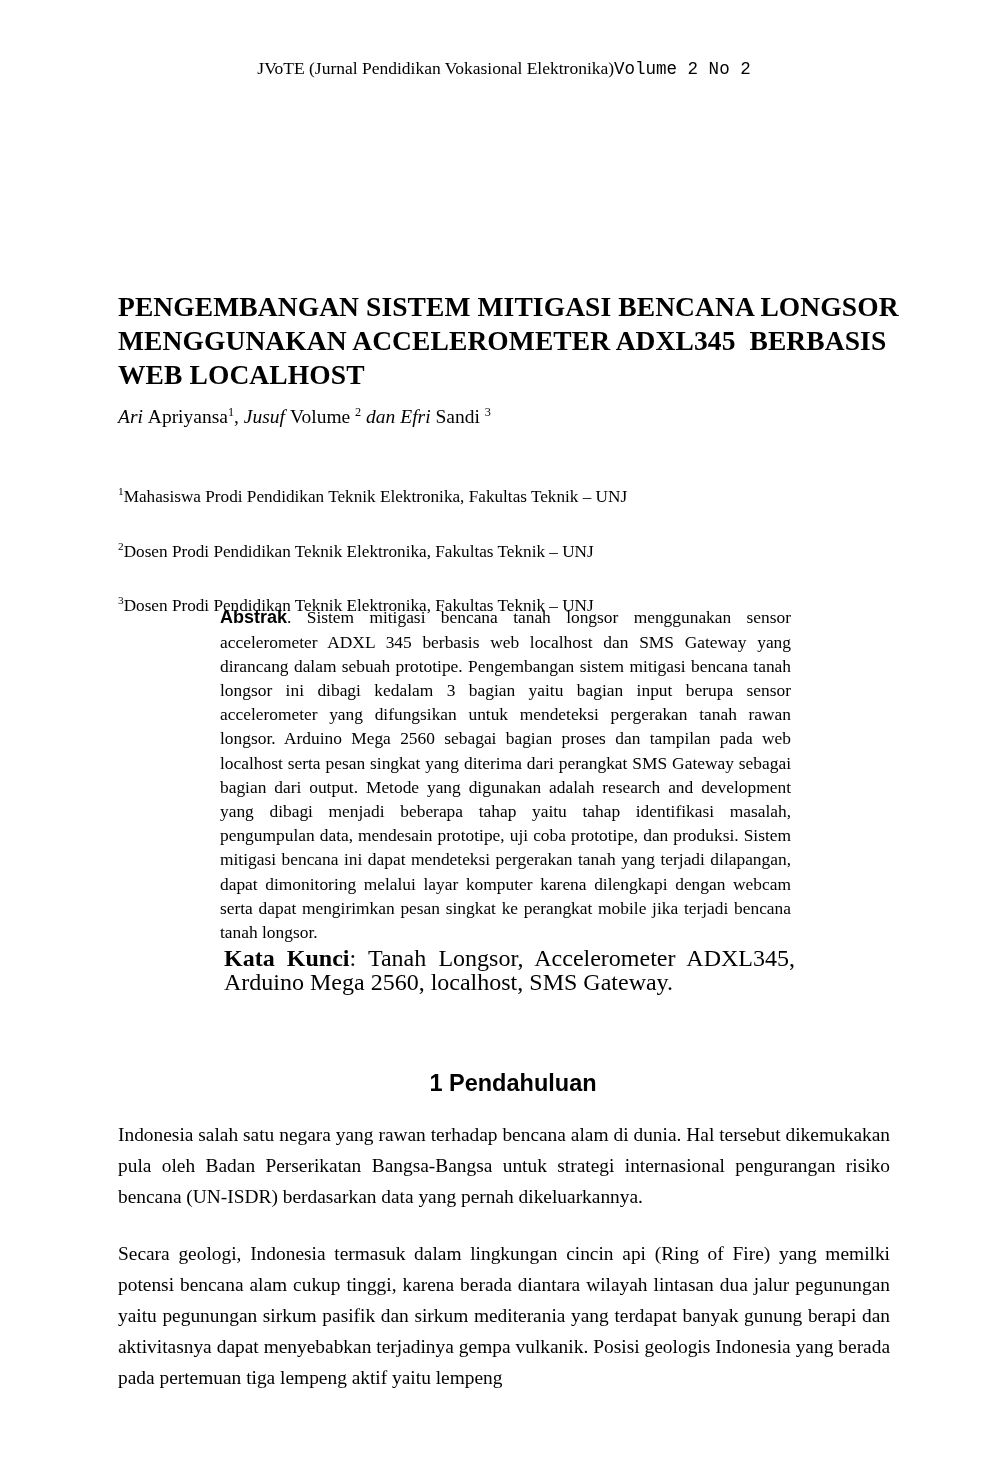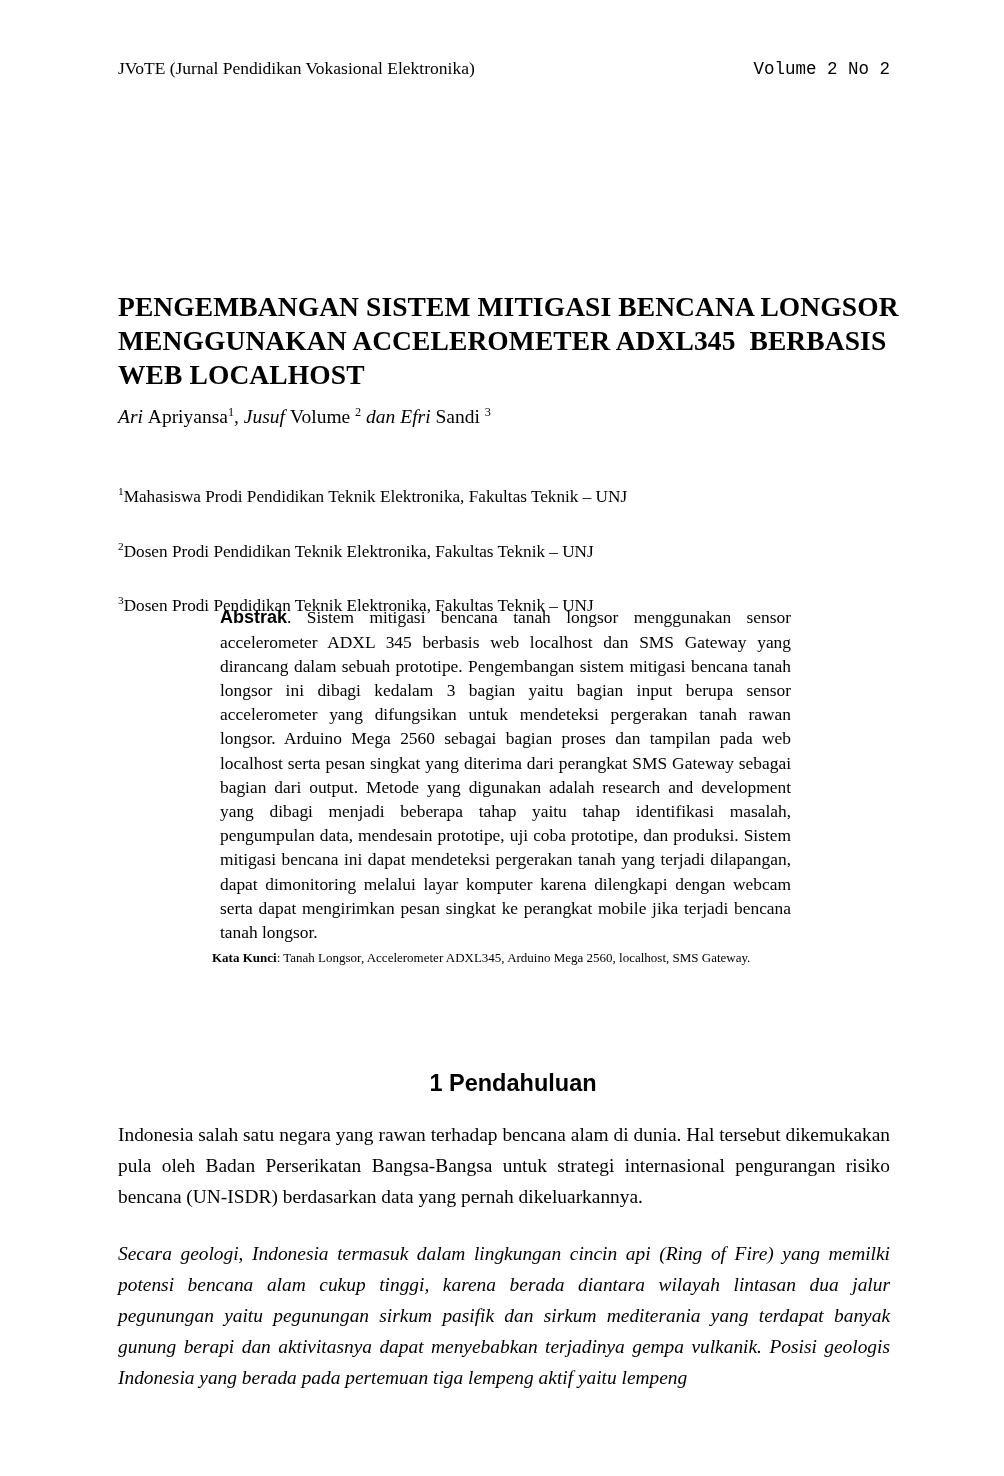--- a/index.html
+++ b/index.html
@@ -26,21 +26,21 @@
 
   
   .running-head {
     position: absolute;
     left: 118px;
     top: 54px;
     width: 772px;
   }
   .rh-row {
     display: flex;
-    justify-content: space-between;
+    justify-content: center;
     align-items: baseline;
     font-size: 17.5px;
     line-height: 28px;
     white-space: nowrap;
   }
   .rh-left { text-align: left; }
   .rh-right { text-align: right; display: flex; align-items: baseline; font-family: Liberation Mono, monospace; }
   .rh-italic { font-style: italic; }
   .rh-rule {
     display: inline-block;
@@ -117,24 +117,24 @@
     hyphens: none;
   }
   .lbl-abstrak {
     font-family: "Liberation Sans", sans-serif;
     font-weight: bold;
     font-size: 18px;
   }
 
   .keywords {
     position: absolute;
-    left: 212px;
+    left: 224px;
     top: 946px;
     width: 571px;
-    font-size: 13px;
+    font-size: 24px;
     line-height: 24.2px;
     text-align: justify;
     text-justify: inter-word;
   }
   .lbl-kata-kunci {
     font-weight: bold;
   }
 
   
   .section-heading {
@@ -157,21 +157,21 @@
     width: 772px;
   }
   .body-text p {
     margin: 0 0 27px 0;
     font-size: 19.4px;
     line-height: 30.8px;
     text-align: justify;
     text-justify: inter-word;
     hyphens: none;
   }
-  .body-text p:last-child { margin-bottom: 4px; font-style: italic; }
+  .body-text p:last-child { margin-bottom: 4px; }
 </style>
 </head>
 <body>
 
 <div class="page">
 
   <div class="running-head">
     <div class="rh-row">
       <span class="rh-left">JVoTE (Jurnal Pendidikan Vokasional Elektronika)</span>
       <span class="rh-right">Volume 2 No 2</span>

